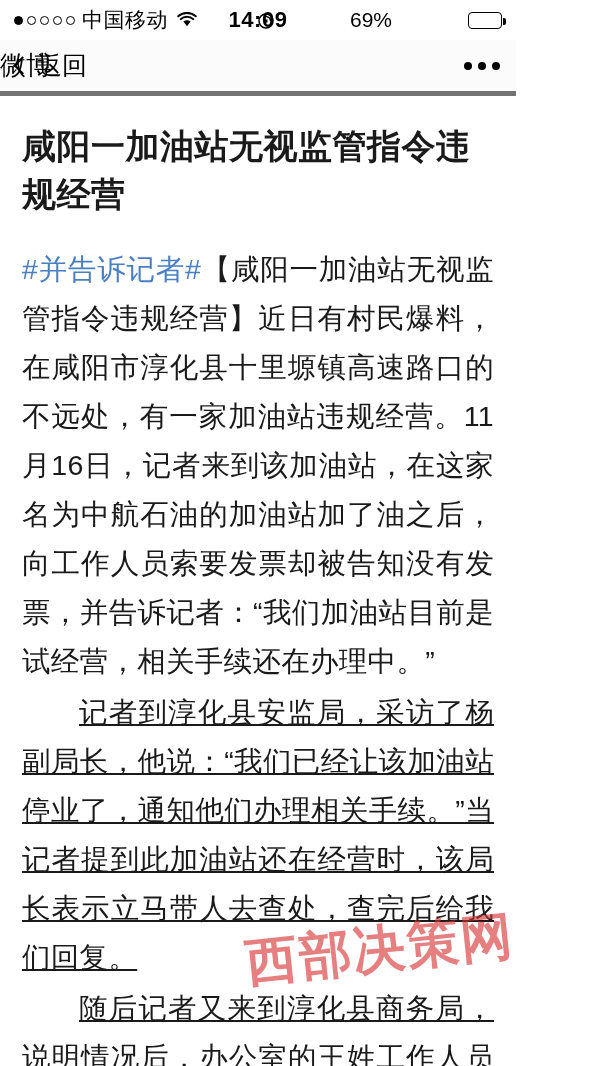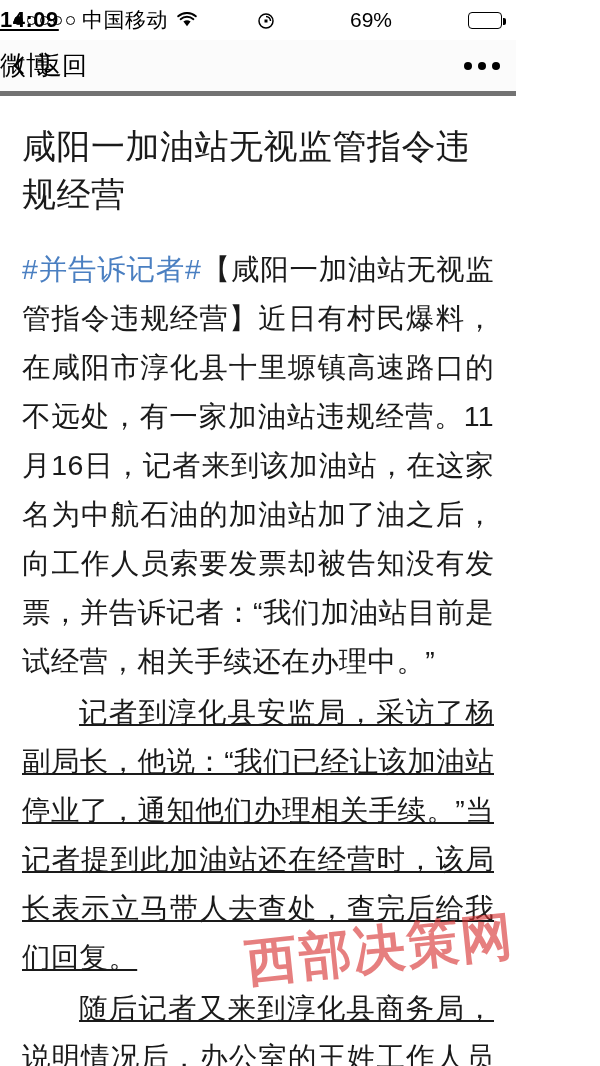--- a/index.html
+++ b/index.html
@@ -51,25 +51,25 @@
   .wifi {
     display: inline-block;
     width: 20px; height: 16px;
     position: relative;
     margin-left: 2px;
   }
   .wifi svg { display:block; }
   .sb-center {
     position: absolute;
     left: 0; right: 0;
+    text-align: center;
     font-size: 22px;
     font-weight: bold;
     letter-spacing: 0.5px;
     pointer-events: none;
-    text-decoration: underline;
   }
   .sb-right {
     display: flex;
     align-items: center;
     gap: 8px;
     justify-content: space-between;
     flex: 1;
     z-index: 2;
   }
   .lock-icon { width: 16px; height: 18px; }
@@ -146,21 +146,21 @@
   }
 
   
   .content {
     padding: 26px 22px 0 22px;
   }
   .headline {
     font-size: 34px;
     line-height: 1.42;
     color: #1a1a1a;
-    font-weight: normal;
+    font-weight: bold;
     letter-spacing: 0.5px;
   }
 
   .meta {
     display: flex;
     align-items: center;
     margin-top: 28px;
     height: 42px;
   }
   .avatar {

